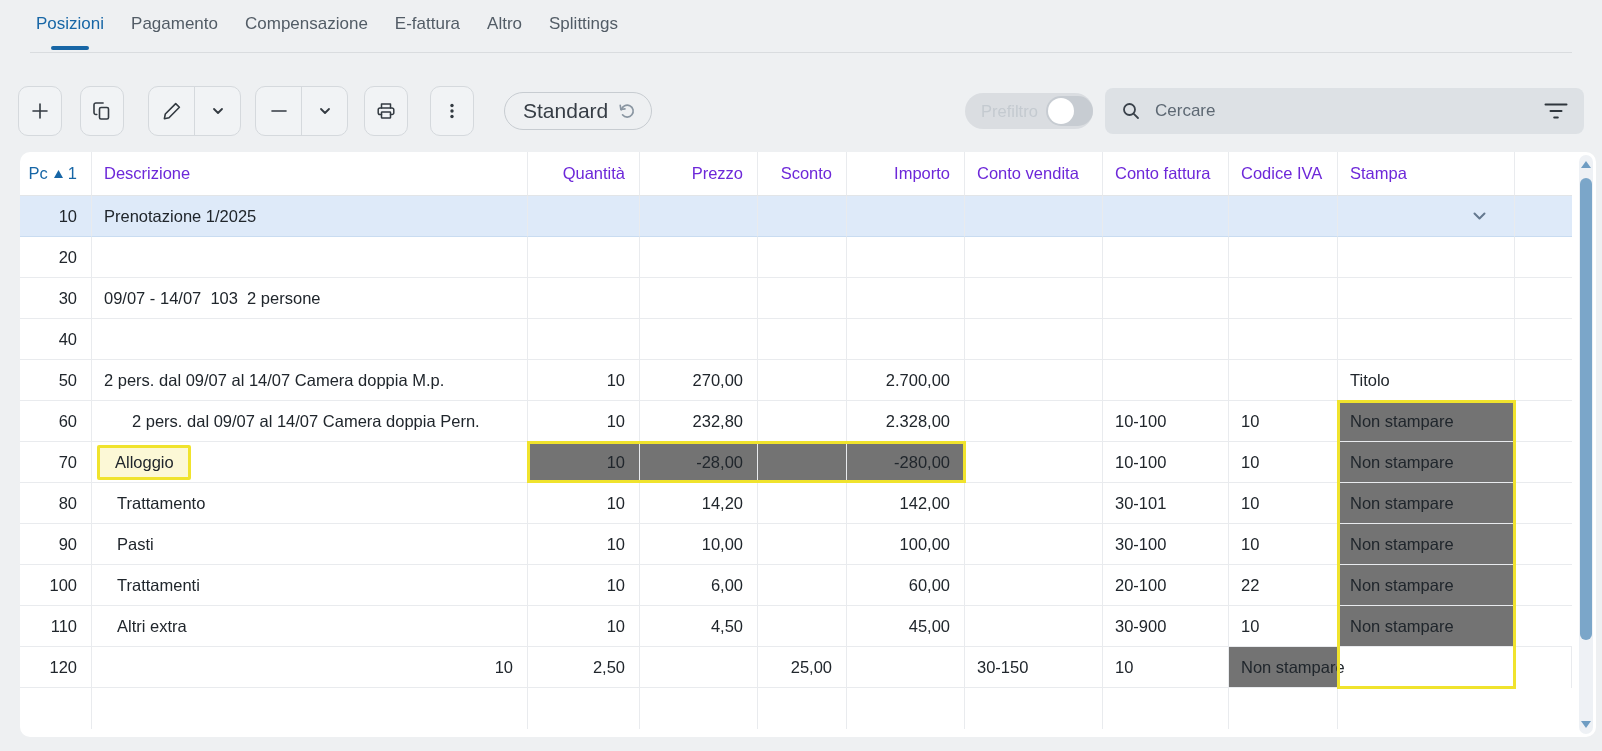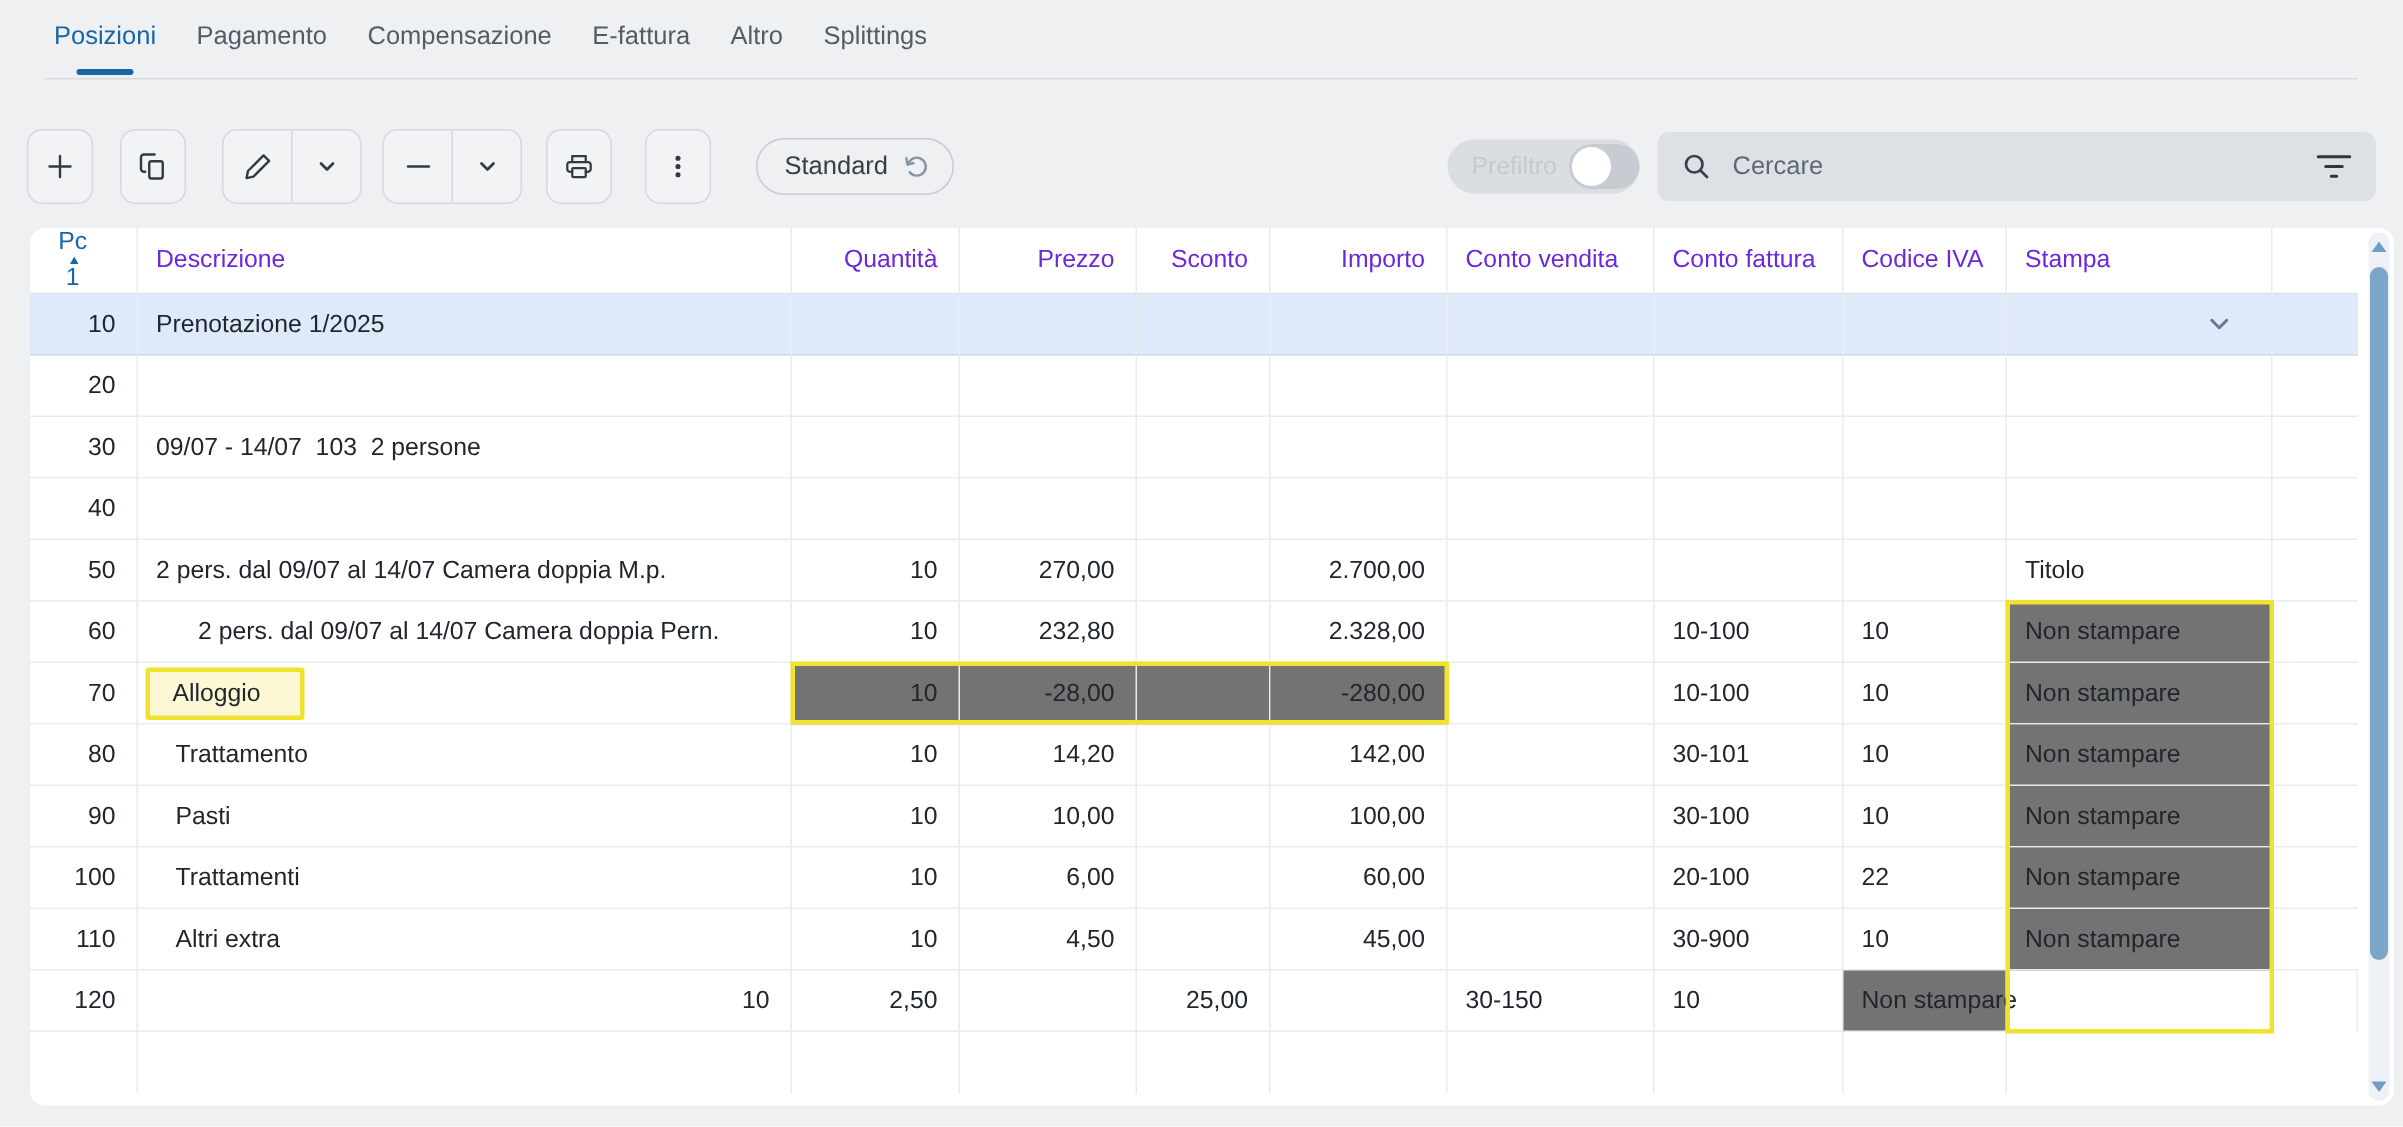--- a/index.html
+++ b/index.html
@@ -26,21 +26,21 @@
   }
   .tsplit{
     height:50px; box-sizing:border-box; border:1px solid #d5d9dd; border-radius:10px;
     background:#f1f3f5; display:flex; align-items:stretch; overflow:hidden;
   }
   .tsplit .seg{width:45px; display:flex; align-items:center; justify-content:center; cursor:pointer;}
   .tsplit .seg + .seg{border-left:1px solid #d5d9dd;}
   .standard{
     height:38px; box-sizing:border-box; border:1.5px solid #c7ccd1; border-radius:19px;
     display:flex; align-items:center; gap:9px; padding:0 15px 0 18px;
-    font-size:17px; color:#363d45; background:transparent; cursor:pointer;
+    font-size:21px; color:#363d45; background:transparent; cursor:pointer;
   }
   .gap18{width:18px;} .gap24{width:24px;} .gap14{width:14px;} .gap16{width:16px;} .gap22{width:22px;} .gap30{width:30px;}
   .prefilter{
     margin-left:auto; height:36px; width:128px; border-radius:18px; background:#dadde1;
     display:flex; align-items:center; padding-left:16px; box-sizing:border-box; cursor:default;
   }
   .pf-label{font-size:16.5px; color:#c4cad0;}
   .pf-track{
     margin-left:8px; width:52px; height:30px; border-radius:15px; background:#c7ccd2;
     position:relative; display:inline-block;
@@ -74,28 +74,28 @@
   .cell{
     height:41px; box-sizing:border-box; display:flex; align-items:center;
     border-right:1px solid #e9ebee; border-bottom:1px solid #e9ebee;
     color:#20262c; white-space:pre; overflow:visible; cursor:default;
   }
   .ar{justify-content:flex-end; padding-right:14px;}
   .al{justify-content:flex-start; padding-left:12px;}
   .filler{border-right:none !important; padding:0;}
   .lastrow{border-bottom:none;}
   .sel{background:#deeaf9; border-bottom-color:#c9dcf1;}
-  .sorted{color:#1766a6;flex-direction:column;}
+  .sorted{color:#1766a6;}
   .sorted .sortarrow{margin:0 5px 0 6px;}
   .ind1{padding-left:25px;}
   .ind2{padding-left:40px;}
   .ylw{background:#737373;text-align:center;}
   .desc-box{
     display:inline-block; background:#fcf8d6; border:3px solid #f0e32d; border-radius:2px;
-    padding:3px 26px 4px 15px; margin-left:-20px; line-height:22px;
+    padding:3px 14px 4px 15px; margin-left:-20px; line-height:22px;
   }
   .stampa .chev{margin-left:auto; margin-right:26px;}
   .hl-box{position:absolute; box-sizing:border-box; border:3px solid #f0e32d; pointer-events:none;}
   #hl-amounts{left:507px; top:289px; width:439px; height:42px;}
   #hl-stampa{left:1317px; top:248px; width:179px; height:289px;}
   
   .vscroll{position:absolute; right:3px; top:3px; width:14px; height:579px; border-radius:7px; background:#eef1f5;}
   .sthumb{position:absolute; left:1px; top:23px; width:12px; height:462px; border-radius:6px; background:#7ba6c9; cursor:grab;}
   .sarrow{position:absolute; left:2px; width:0; height:0; border-left:5px solid transparent; border-right:5px solid transparent; cursor:pointer;}
   .sarrow.up{top:6px; border-bottom:7px solid #6f9dc3;}

